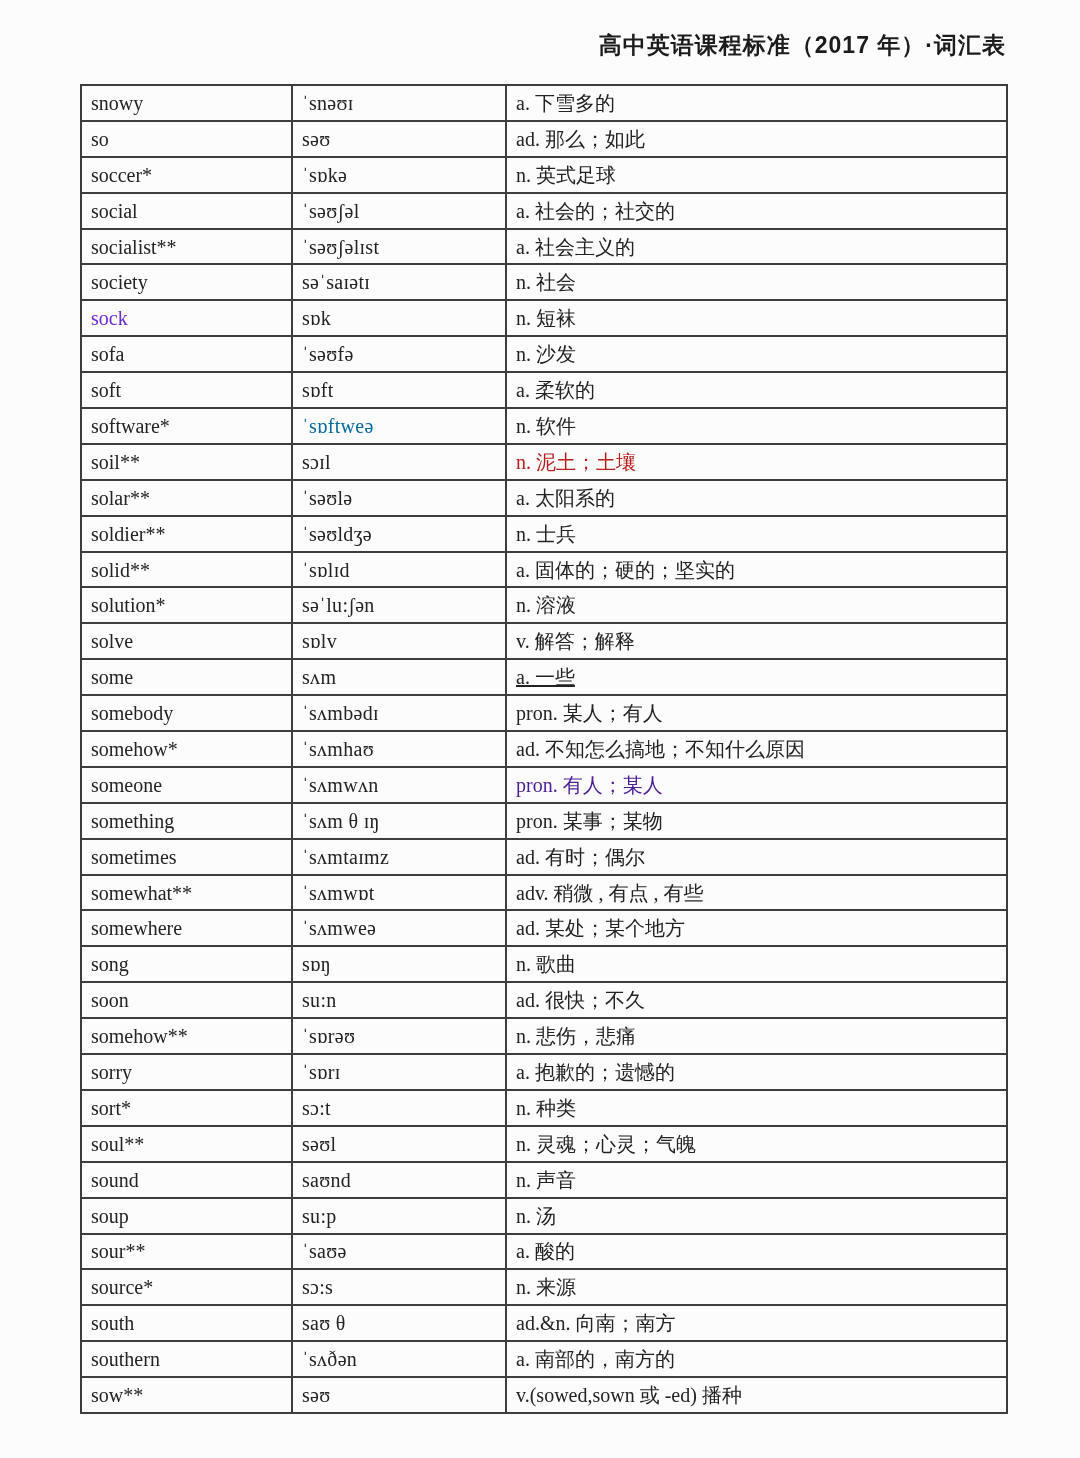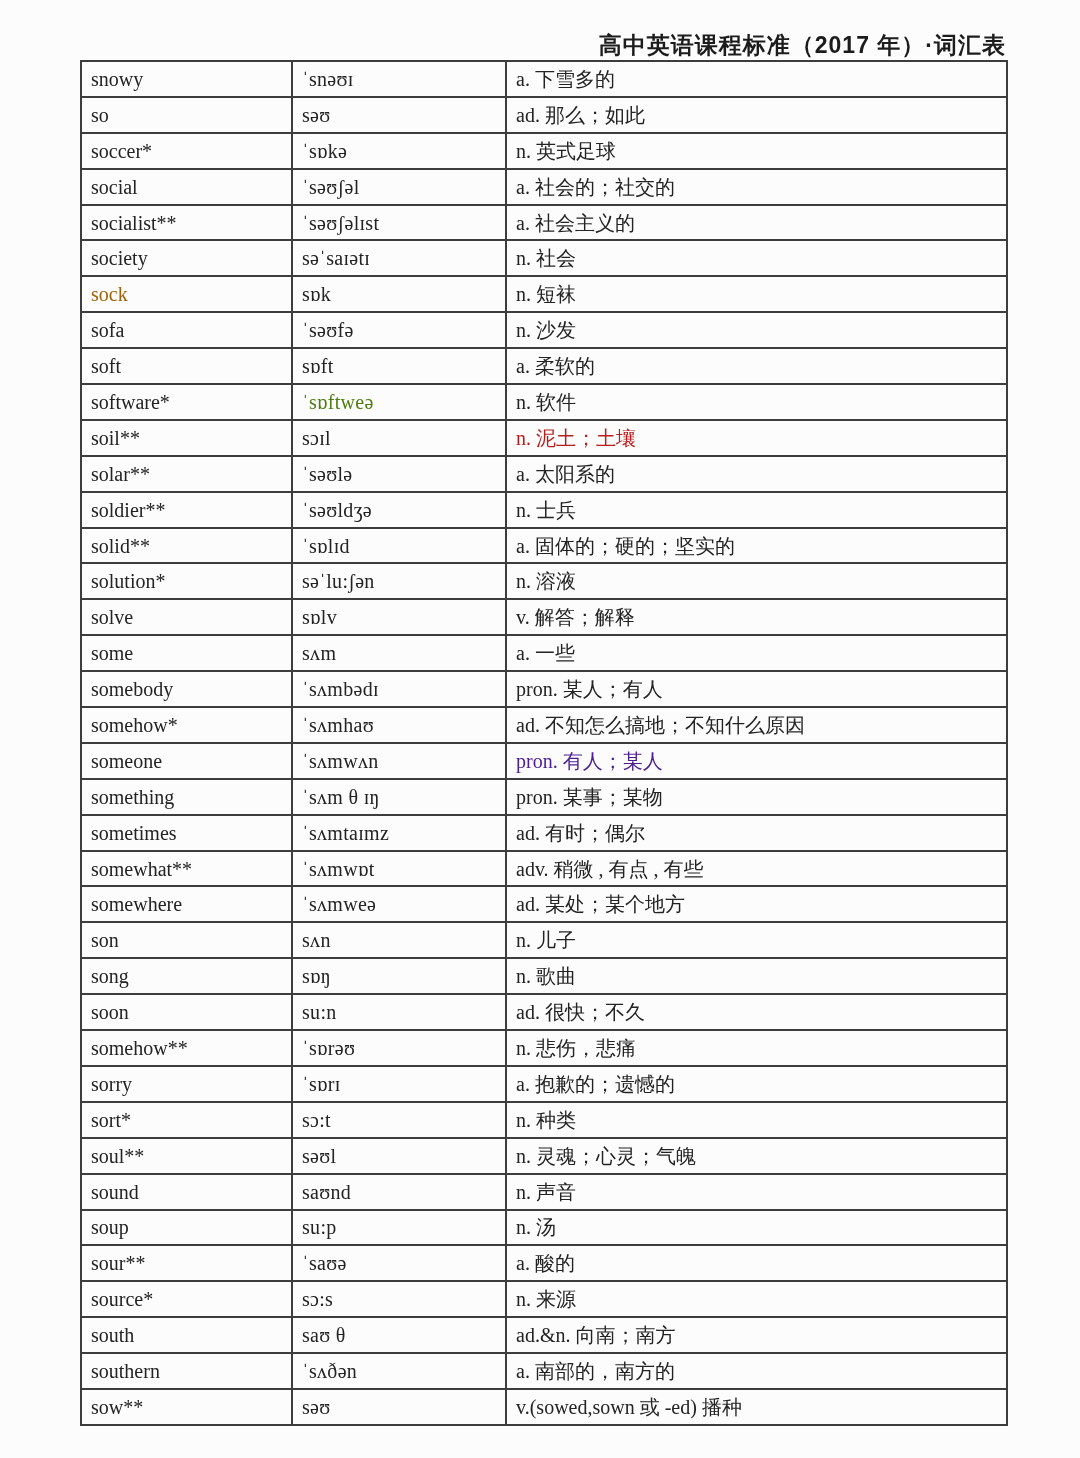--- a/index.html
+++ b/index.html
@@ -25,21 +25,21 @@
     text-align: right;
     font-family: "Liberation Sans", "DejaVu Sans", sans-serif;
     font-weight: 600;
     font-size: 23px;
     letter-spacing: 1px;
     color: #1c1c1c;
   }
   table.vocab {
     position: absolute;
     left: 80px;
-    top: 60px;
+    top: 84px;
     width: 926px;
     border-collapse: collapse;
     table-layout: fixed;
   }
   table.vocab col.c-word     { width: 211px; }
   table.vocab col.c-phonetic { width: 214px; }
   table.vocab col.c-meaning  { width: 501px; }
   table.vocab td {
     border: 2px solid #3d3d3d;
     height: 33.9px;
@@ -92,37 +92,37 @@
     <td class="word" style="border-color: rgb(61, 61, 61); color: rgb(35, 35, 35);">socialist**</td>
     <td class="phonetic" style="border-color: rgb(61, 61, 61); color: rgb(35, 35, 35);">ˈsəʊʃəlɪst</td>
     <td class="meaning" style="border-color: rgb(61, 61, 61); color: rgb(35, 35, 35);">a. 社会主义的</td>
   </tr>
         <tr>
     <td class="word" style="border-color: rgb(61, 61, 61); color: rgb(35, 35, 35);">society</td>
     <td class="phonetic" style="border-color: rgb(61, 61, 61); color: rgb(35, 35, 35);">səˈsaɪətɪ</td>
     <td class="meaning" style="border-color: rgb(61, 61, 61); color: rgb(35, 35, 35);">n. 社会</td>
   </tr>
         <tr>
-    <td class="word" style="border-color: rgb(61, 61, 61); color: #a16207;">sock</td>
+    <td class="word" style="border-color: rgb(61, 61, 61); color: #6d28d9;">sock</td>
     <td class="phonetic" style="border-color: rgb(61, 61, 61); color: rgb(35, 35, 35); margin-top: 36px;">sɒk</td>
     <td class="meaning" style="border-color: rgb(61, 61, 61); color: rgb(35, 35, 35);">n. 短袜</td>
   </tr>
         <tr>
     <td class="word" style="border-color: rgb(61, 61, 61); color: rgb(35, 35, 35);">sofa</td>
     <td class="phonetic" style="border-color: rgb(61, 61, 61); color: rgb(35, 35, 35);">ˈsəʊfə</td>
     <td class="meaning" style="border-color: rgb(61, 61, 61); color: rgb(35, 35, 35);">n. 沙发</td>
   </tr>
         <tr>
     <td class="word" style="border-color: rgb(61, 61, 61); color: rgb(35, 35, 35);">soft</td>
     <td class="phonetic" style="border-color: rgb(61, 61, 61); color: rgb(35, 35, 35);">sɒft</td>
     <td class="meaning" style="border-color: rgb(61, 61, 61); color: rgb(35, 35, 35);">a. 柔软的</td>
   </tr>
         <tr>
     <td class="word" style="border-color: rgb(61, 61, 61); color: rgb(35, 35, 35);">software*</td>
-    <td class="phonetic" style="border-color: rgb(61, 61, 61); color: #4d7c0f;">ˈsɒftweə</td>
+    <td class="phonetic" style="border-color: rgb(61, 61, 61); color: #0369a1;">ˈsɒftweə</td>
     <td class="meaning" style="border-color: rgb(61, 61, 61); color: rgb(35, 35, 35);">n. 软件</td>
   </tr>
         <tr>
     <td class="word" style="border-color: rgb(61, 61, 61); color: rgb(35, 35, 35);">soil**</td>
     <td class="phonetic" style="border-color: rgb(61, 61, 61); color: rgb(35, 35, 35);">sɔɪl</td>
     <td class="meaning" style="border-color: rgb(61, 61, 61); color: #b91c1c;">n. 泥土；土壤</td>
   </tr>
         <tr>
     <td class="word" style="border-color: rgb(61, 61, 61); color: rgb(35, 35, 35);">solar**</td>
     <td class="phonetic" style="border-color: rgb(61, 61, 61); color: rgb(35, 35, 35);">ˈsəʊlə</td>
@@ -144,21 +144,21 @@
     <td class="meaning" style="border-color: rgb(61, 61, 61); color: rgb(35, 35, 35);">n. 溶液</td>
   </tr>
         <tr>
     <td class="word" style="border-color: rgb(61, 61, 61); color: rgb(35, 35, 35);">solve</td>
     <td class="phonetic" style="border-color: rgb(61, 61, 61); color: rgb(35, 35, 35);">sɒlv</td>
     <td class="meaning" style="border-color: rgb(61, 61, 61); color: rgb(35, 35, 35);">v. 解答；解释</td>
   </tr>
         <tr>
     <td class="word" style="border-color: rgb(61, 61, 61); color: rgb(35, 35, 35);">some</td>
     <td class="phonetic" style="border-color: rgb(61, 61, 61); color: rgb(35, 35, 35);">sʌm</td>
-    <td class="meaning" style="border-color: rgb(61, 61, 61); color: rgb(35, 35, 35);">a. 一些</td>
+    <td class="meaning" style="border-color: rgb(61, 61, 61); color: rgb(35, 35, 35); text-decoration: underline;">a. 一些</td>
   </tr>
         <tr>
     <td class="word" style="border-color: rgb(61, 61, 61); color: rgb(35, 35, 35);">somebody</td>
     <td class="phonetic" style="border-color: rgb(61, 61, 61); color: rgb(35, 35, 35);">ˈsʌmbədɪ</td>
     <td class="meaning" style="border-color: rgb(61, 61, 61); color: rgb(35, 35, 35);">pron. 某人；有人</td>
   </tr>
         <tr>
     <td class="word" style="border-color: rgb(61, 61, 61); color: rgb(35, 35, 35);">somehow*</td>
     <td class="phonetic" style="border-color: rgb(61, 61, 61); color: rgb(35, 35, 35);">ˈsʌmhaʊ</td>
     <td class="meaning" style="border-color: rgb(61, 61, 61); color: rgb(35, 35, 35);">ad. 不知怎么搞地；不知什么原因</td>
@@ -180,25 +180,20 @@
   </tr>
         <tr>
     <td class="word" style="border-color: rgb(61, 61, 61); color: rgb(35, 35, 35);">somewhat**</td>
     <td class="phonetic" style="border-color: rgb(61, 61, 61); color: rgb(35, 35, 35);">ˈsʌmwɒt</td>
     <td class="meaning" style="border-color: rgb(61, 61, 61); color: rgb(35, 35, 35);">adv. 稍微 , 有点 , 有些</td>
   </tr>
         <tr>
     <td class="word" style="border-color: rgb(61, 61, 61); color: rgb(35, 35, 35);">somewhere</td>
     <td class="phonetic" style="border-color: rgb(61, 61, 61); color: rgb(35, 35, 35);">ˈsʌmweə</td>
     <td class="meaning" style="border-color: rgb(61, 61, 61); color: rgb(35, 35, 35);">ad. 某处；某个地方</td>
-  </tr>
-        <tr>
-    <td class="word" style="border-color: rgb(61, 61, 61); color: rgb(35, 35, 35);">son</td>
-    <td class="phonetic" style="border-color: rgb(61, 61, 61); color: rgb(35, 35, 35);">sʌn</td>
-    <td class="meaning" style="border-color: rgb(61, 61, 61); color: rgb(35, 35, 35);">n. 儿子</td>
   </tr>
         <tr>
     <td class="word" style="border-color: rgb(61, 61, 61); color: rgb(35, 35, 35);">song</td>
     <td class="phonetic" style="border-color: rgb(61, 61, 61); color: rgb(35, 35, 35);">sɒŋ</td>
     <td class="meaning" style="border-color: rgb(61, 61, 61); color: rgb(35, 35, 35);">n. 歌曲</td>
   </tr>
         <tr>
     <td class="word" style="border-color: rgb(61, 61, 61); color: rgb(35, 35, 35);">soon</td>
     <td class="phonetic" style="border-color: rgb(61, 61, 61); color: rgb(35, 35, 35);">su:n</td>
     <td class="meaning" style="border-color: rgb(61, 61, 61); color: rgb(35, 35, 35);">ad. 很快；不久</td>

